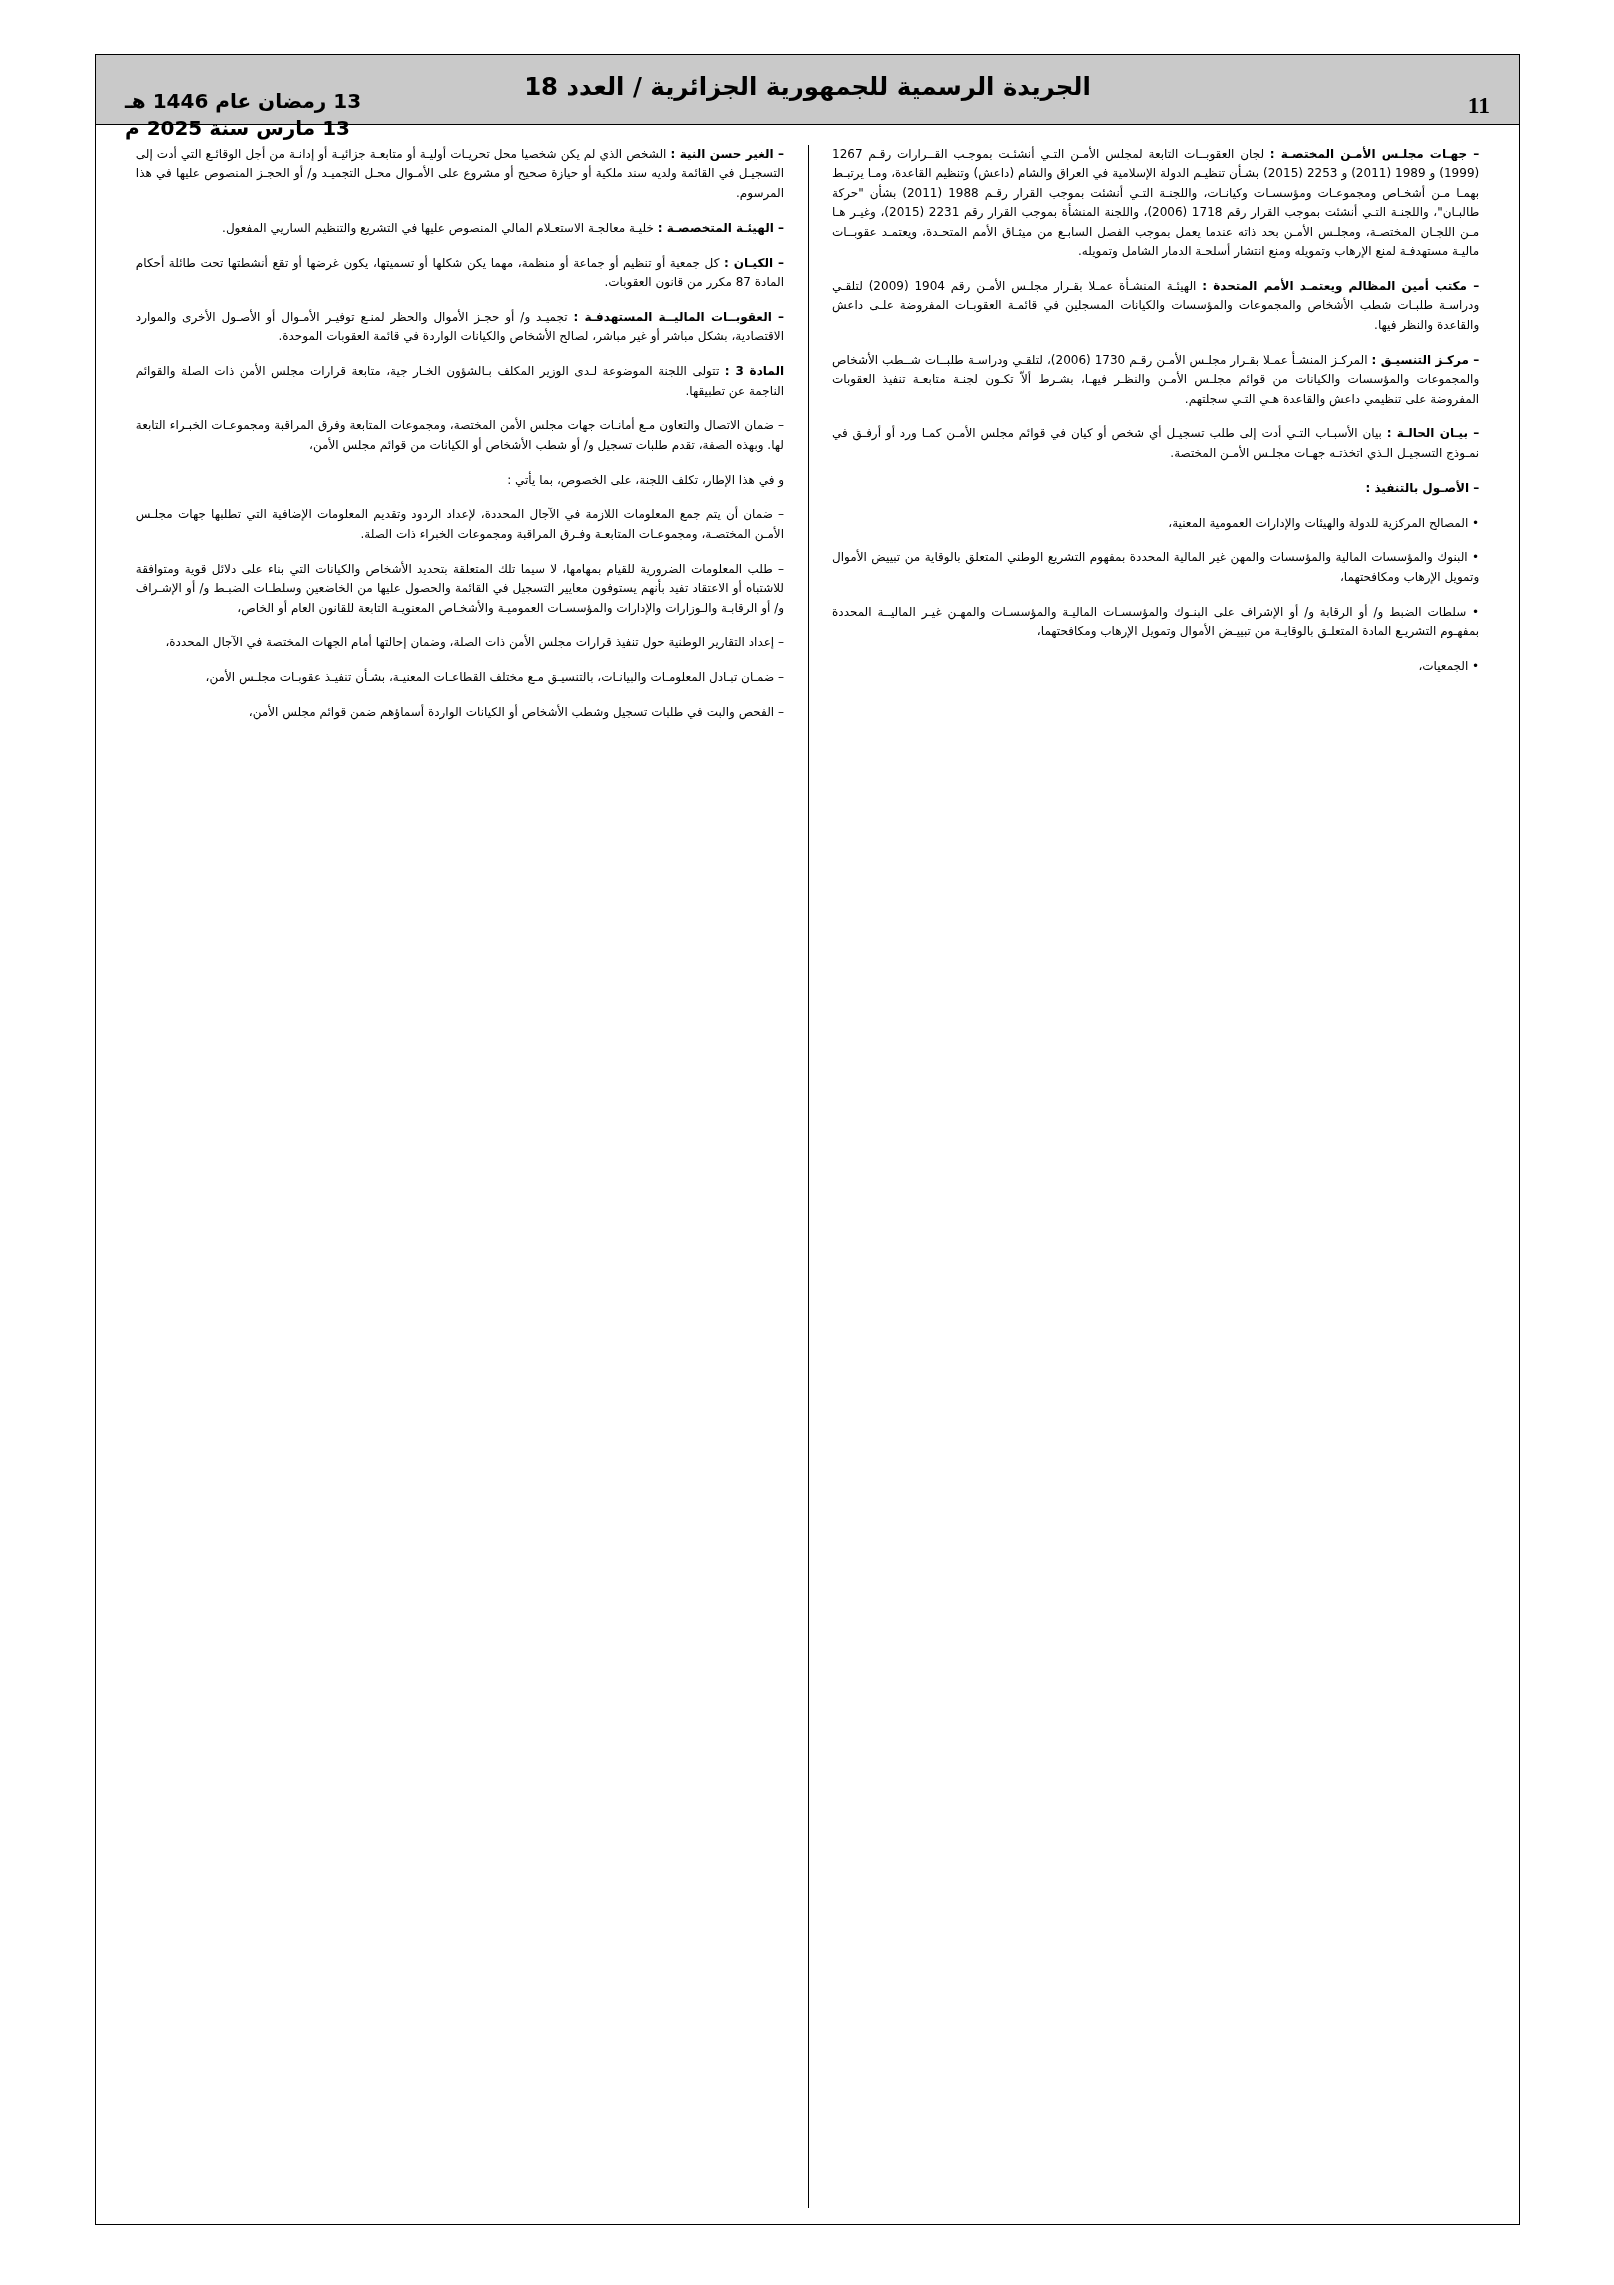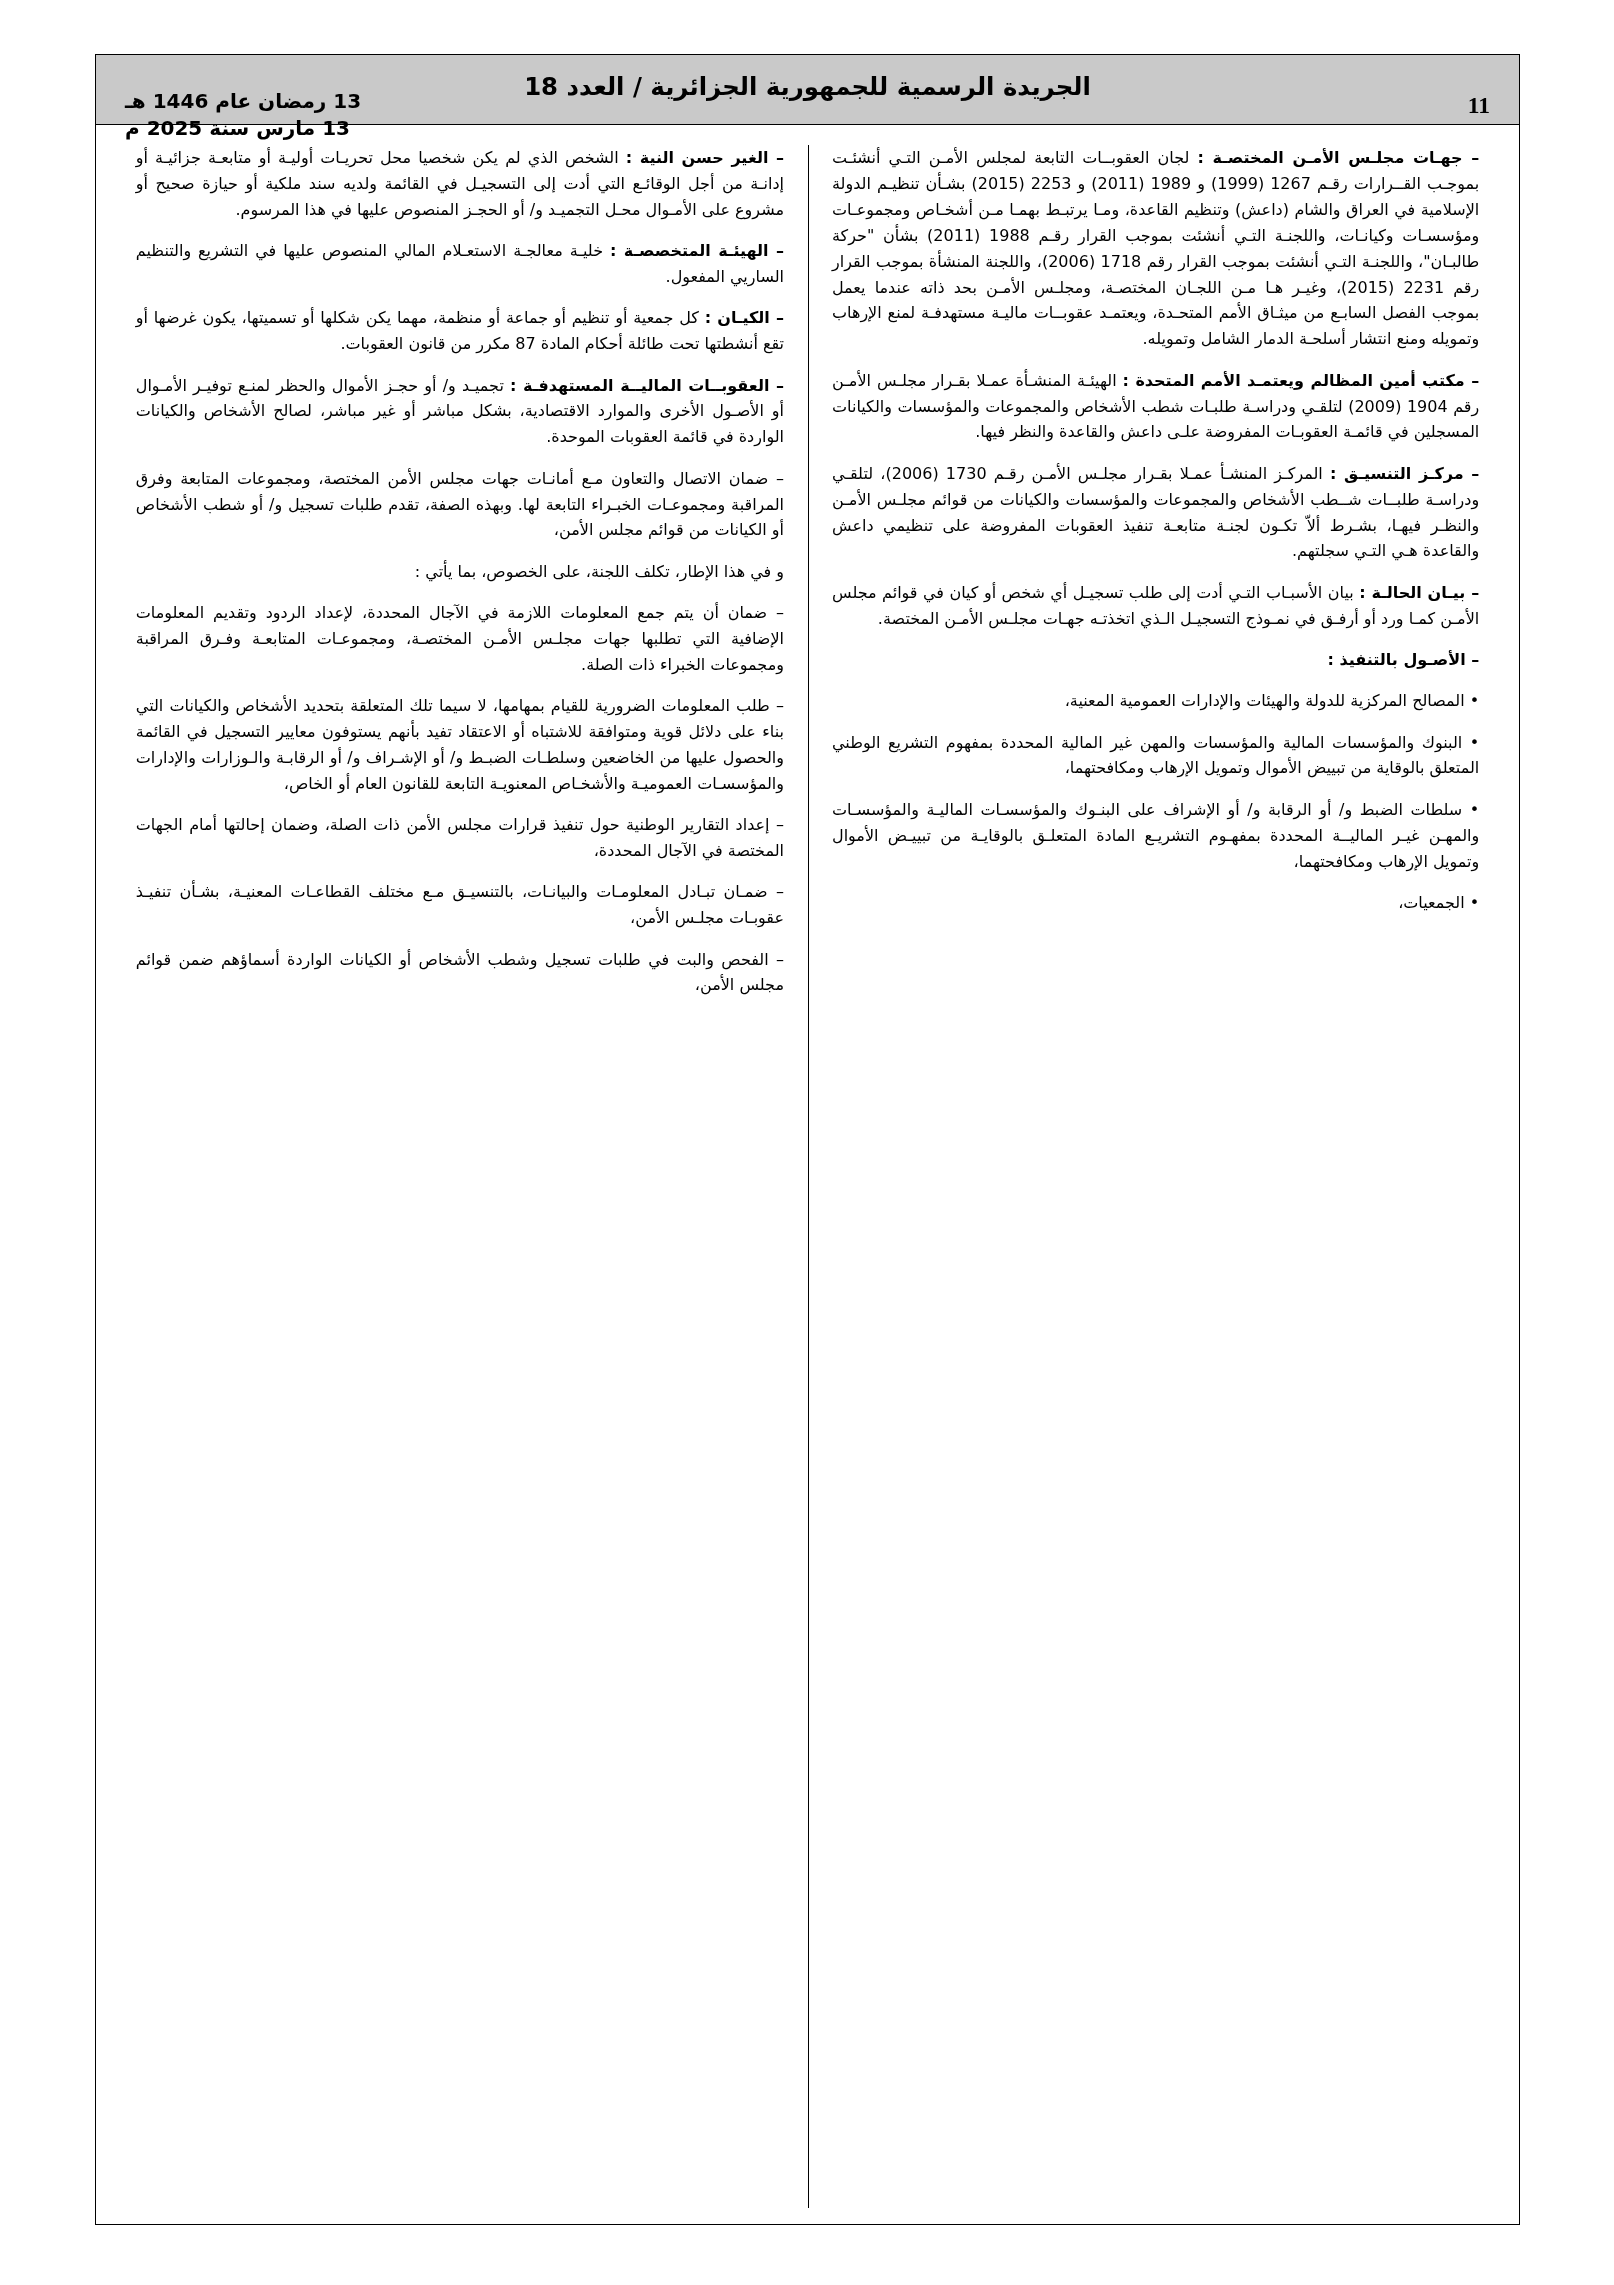--- a/index.html
+++ b/index.html
@@ -79,21 +79,21 @@
   }
   .col {
     width: 50%;
     box-sizing: border-box;
     padding: 0 23.5px;
   }
   .col-right { border-left: 1.8px solid #000; }
 
   p {
     margin: 0 0 15.4px 0;
-    font-size: 16px;
+    font-size: 12px;
     line-height: 1.62;
     text-align: justify;
     text-justify: inter-word;
     text-align-last: right;
   }
   b, .b { font-weight: bold; }
 </style>
 </head>
 <body>
 
@@ -120,20 +120,21 @@
       <p>• البنوك والمؤسسات المالية والمؤسسات والمهن غير المالية المحددة بمفهوم التشريع الوطني المتعلق بالوقاية من تبييض الأموال وتمويل الإرهاب ومكافحتهما،</p>
       <p>• سلطات الضبط و/ أو الرقابة و/ أو الإشراف على البنـوك والمؤسسـات الماليـة والمؤسسـات والمهـن غيـر الماليــة المحددة بمفهـوم التشريـع المادة المتعلـق بالوقايـة من تبييـض الأموال وتمويل الإرهاب ومكافحتهما،</p>
       <p>• الجمعيات،</p>
     </div>
 
     <div class="col col-left">
       <p><b>– الغير حسن النية :</b> الشخص الذي لم يكن شخصيا محل تحريـات أوليـة أو متابعـة جزائيـة أو إدانـة من أجل الوقائـع التي أدت إلى التسجيـل في القائمة ولديه سند ملكية أو حيازة صحيح أو مشروع على الأمـوال محـل التجميـد و/ أو الحجـز المنصوص عليها في هذا المرسوم.</p>
       <p><b>– الهيئـة المتخصصـة :</b> خليـة معالجـة الاستعـلام المالي المنصوص عليها في التشريع والتنظيم الساريي المفعول.</p>
       <p><b>– الكيـان :</b> كل جمعية أو تنظيم أو جماعة أو منظمة، مهما يكن شكلها أو تسميتها، يكون غرضها أو تقع أنشطتها تحت طائلة أحكام المادة 87 مكرر من قانون العقوبات.</p>
       <p><b>– العقوبــات الماليــة المستهدفـة :</b> تجميـد و/ أو حجـز الأموال والحظر لمنـع توفيـر الأمـوال أو الأصـول الأخرى والموارد الاقتصادية، بشكل مباشر أو غير مباشر، لصالح الأشخاص والكيانات الواردة في قائمة العقوبات الموحدة.</p>
+      <p><b>المادة 3 :</b> تتولى اللجنة الموضوعة لـدى الوزير المكلف بـالشؤون الخـار جية، متابعة قرارات مجلس الأمن ذات الصلة والقوائم الناجمة عن تطبيقها.</p>
       <p>– ضمان الاتصال والتعاون مـع أمانـات جهات مجلس الأمن المختصة، ومجموعات المتابعة وفرق المراقبة ومجموعـات الخبـراء التابعة لها. وبهذه الصفة، تقدم طلبات تسجيل و/ أو شطب الأشخاص أو الكيانات من قوائم مجلس الأمن،</p>
       <p>و في هذا الإطار، تكلف اللجنة، على الخصوص، بما يأتي :</p>
       <p>– ضمان أن يتم جمع المعلومات اللازمة في الآجال المحددة، لإعداد الردود وتقديم المعلومات الإضافية التي تطلبها جهات مجلـس الأمـن المختصـة، ومجموعـات المتابعـة وفـرق المراقبة ومجموعات الخبراء ذات الصلة.</p>
       <p>– طلب المعلومات الضرورية للقيام بمهامها، لا سيما تلك المتعلقة بتحديد الأشخاص والكيانات التي بناء على دلائل قوية ومتوافقة للاشتباه أو الاعتقاد تفيد بأنهم يستوفون معايير التسجيل في القائمة والحصول عليها من الخاضعين وسلطـات الضبـط و/ أو الإشـراف و/ أو الرقابـة والـوزارات والإدارات والمؤسسـات العموميـة والأشخـاص المعنويـة التابعة للقانون العام أو الخاص،</p>
       <p>– إعداد التقارير الوطنية حول تنفيذ قرارات مجلس الأمن ذات الصلة، وضمان إحالتها أمام الجهات المختصة في الآجال المحددة،</p>
       <p>– ضمـان تبـادل المعلومـات والبيانـات، بالتنسيـق مـع مختلف القطاعـات المعنيـة، بشـأن تنفيـذ عقوبـات مجلـس الأمن،</p>
       <p>– الفحص والبت في طلبات تسجيل وشطب الأشخاص أو الكيانات الواردة أسماؤهم ضمن قوائم مجلس الأمن،</p>
     </div>
 
   </div>

